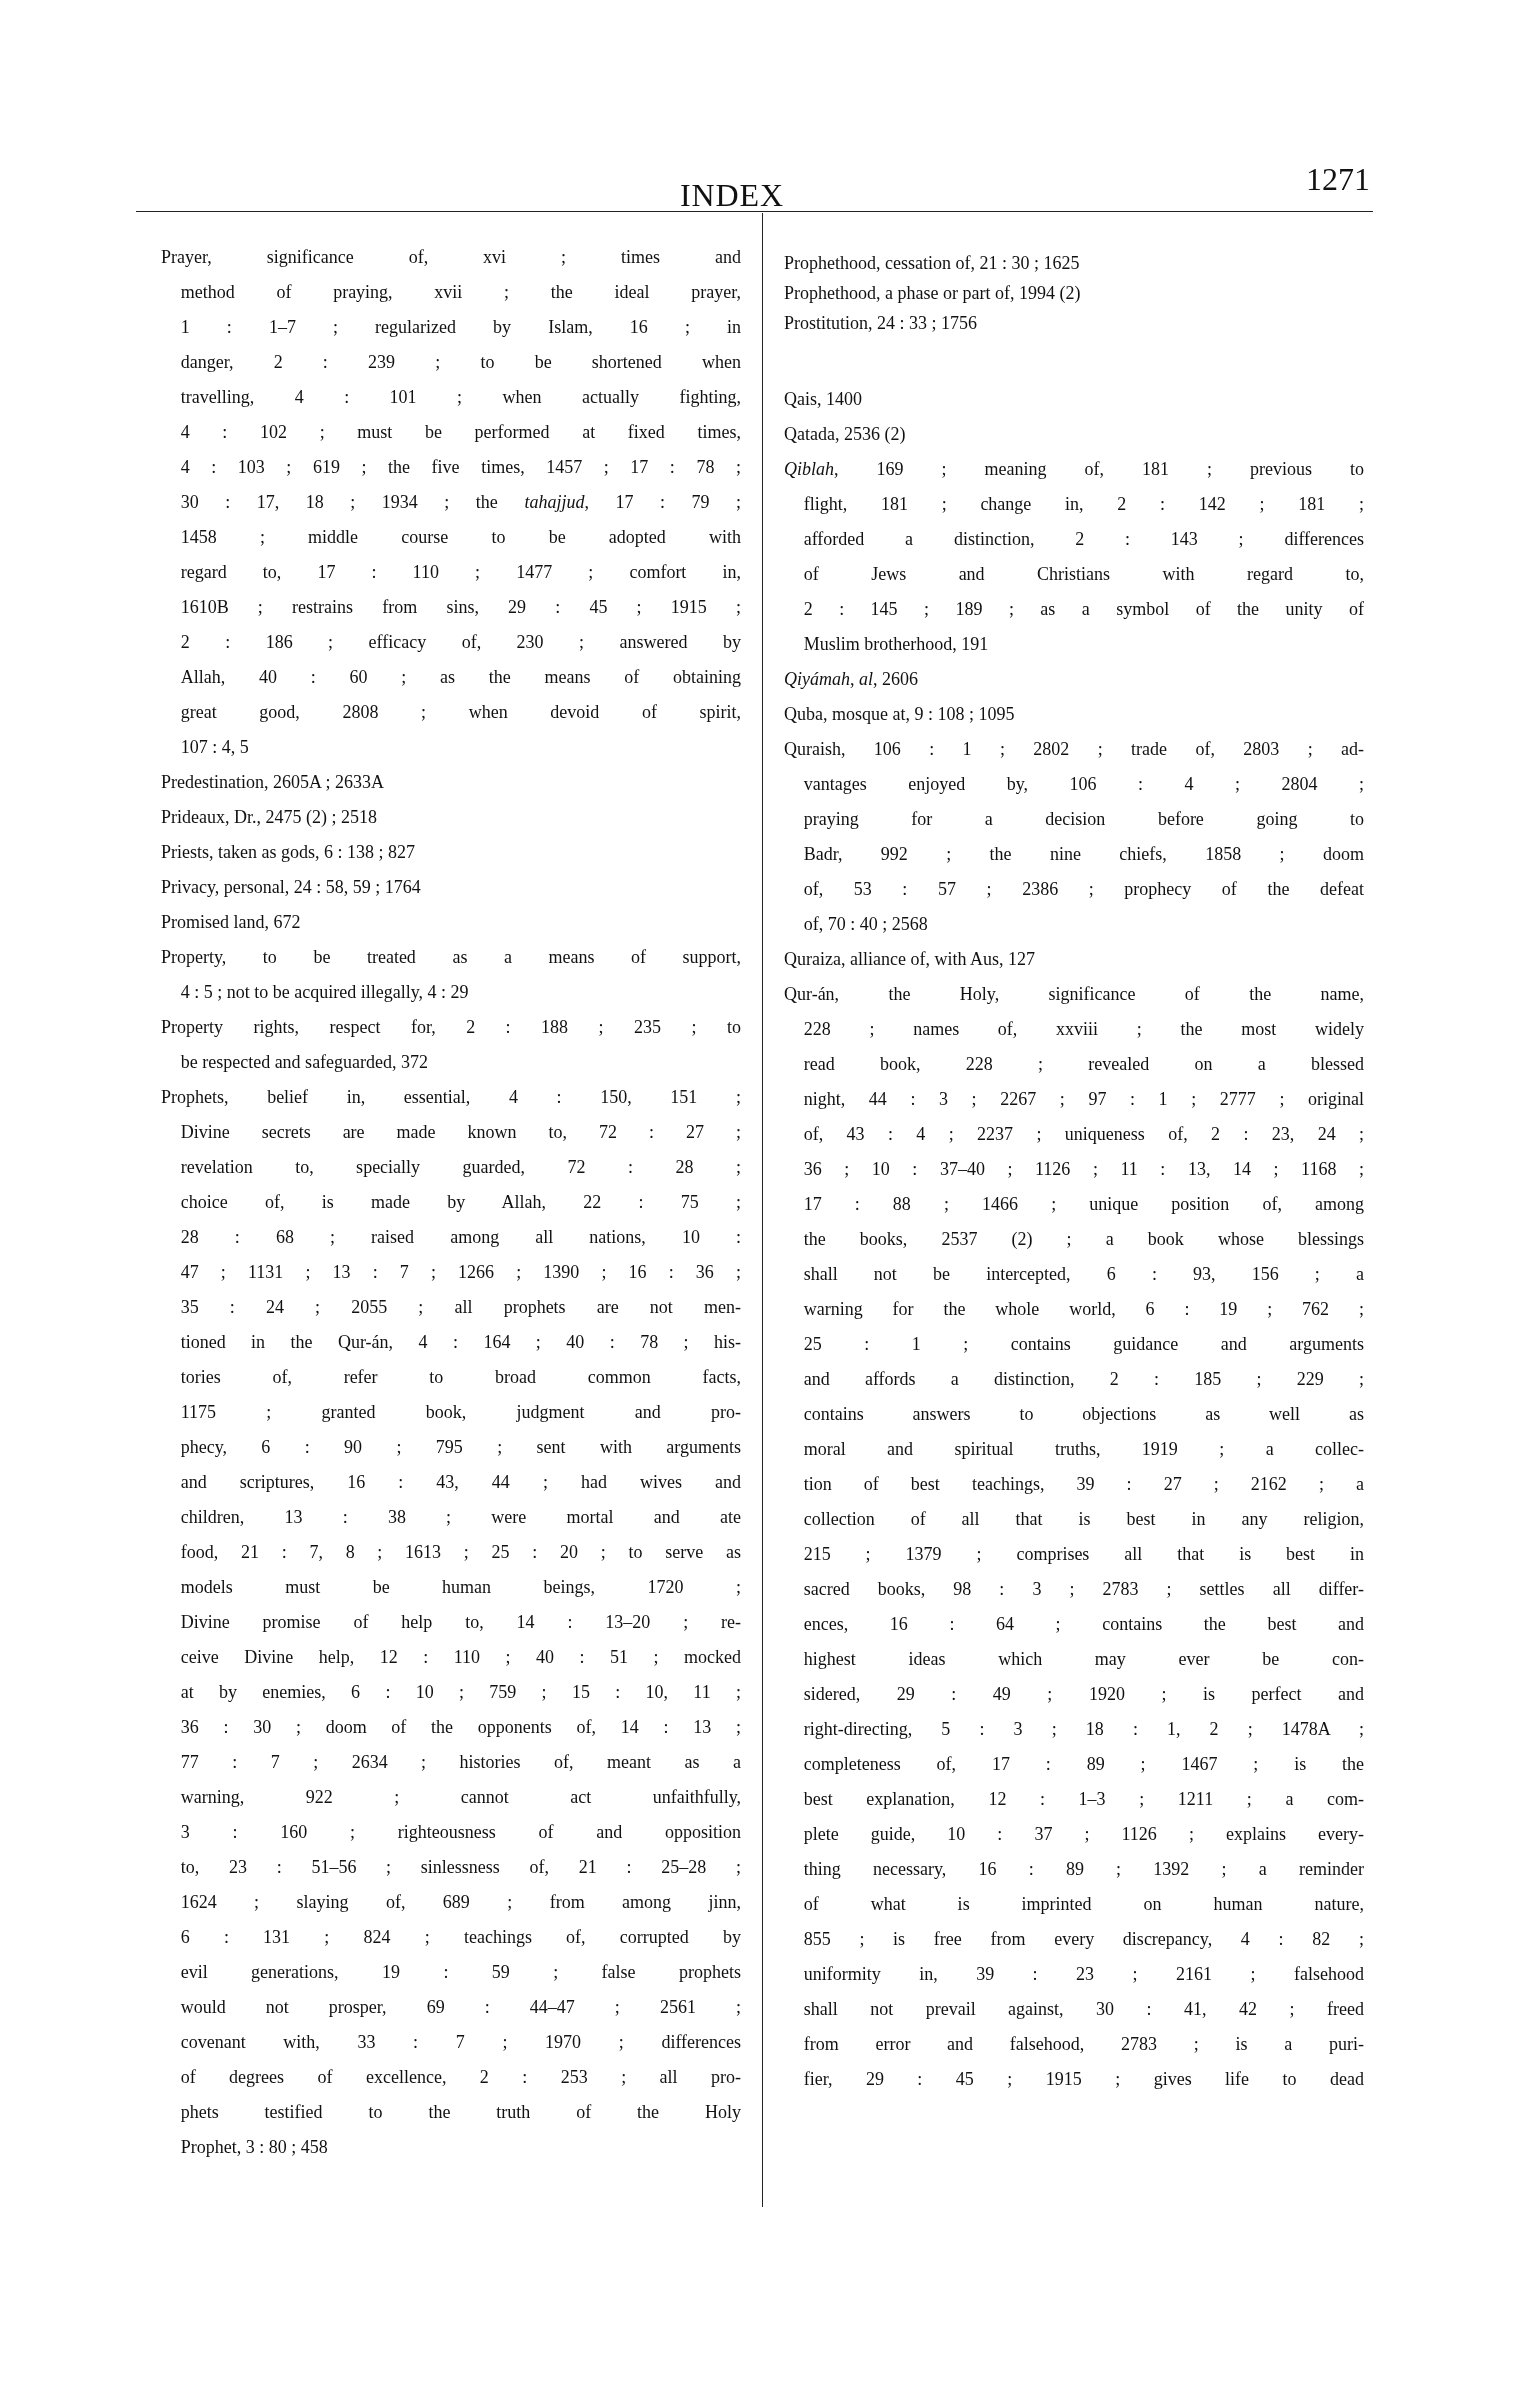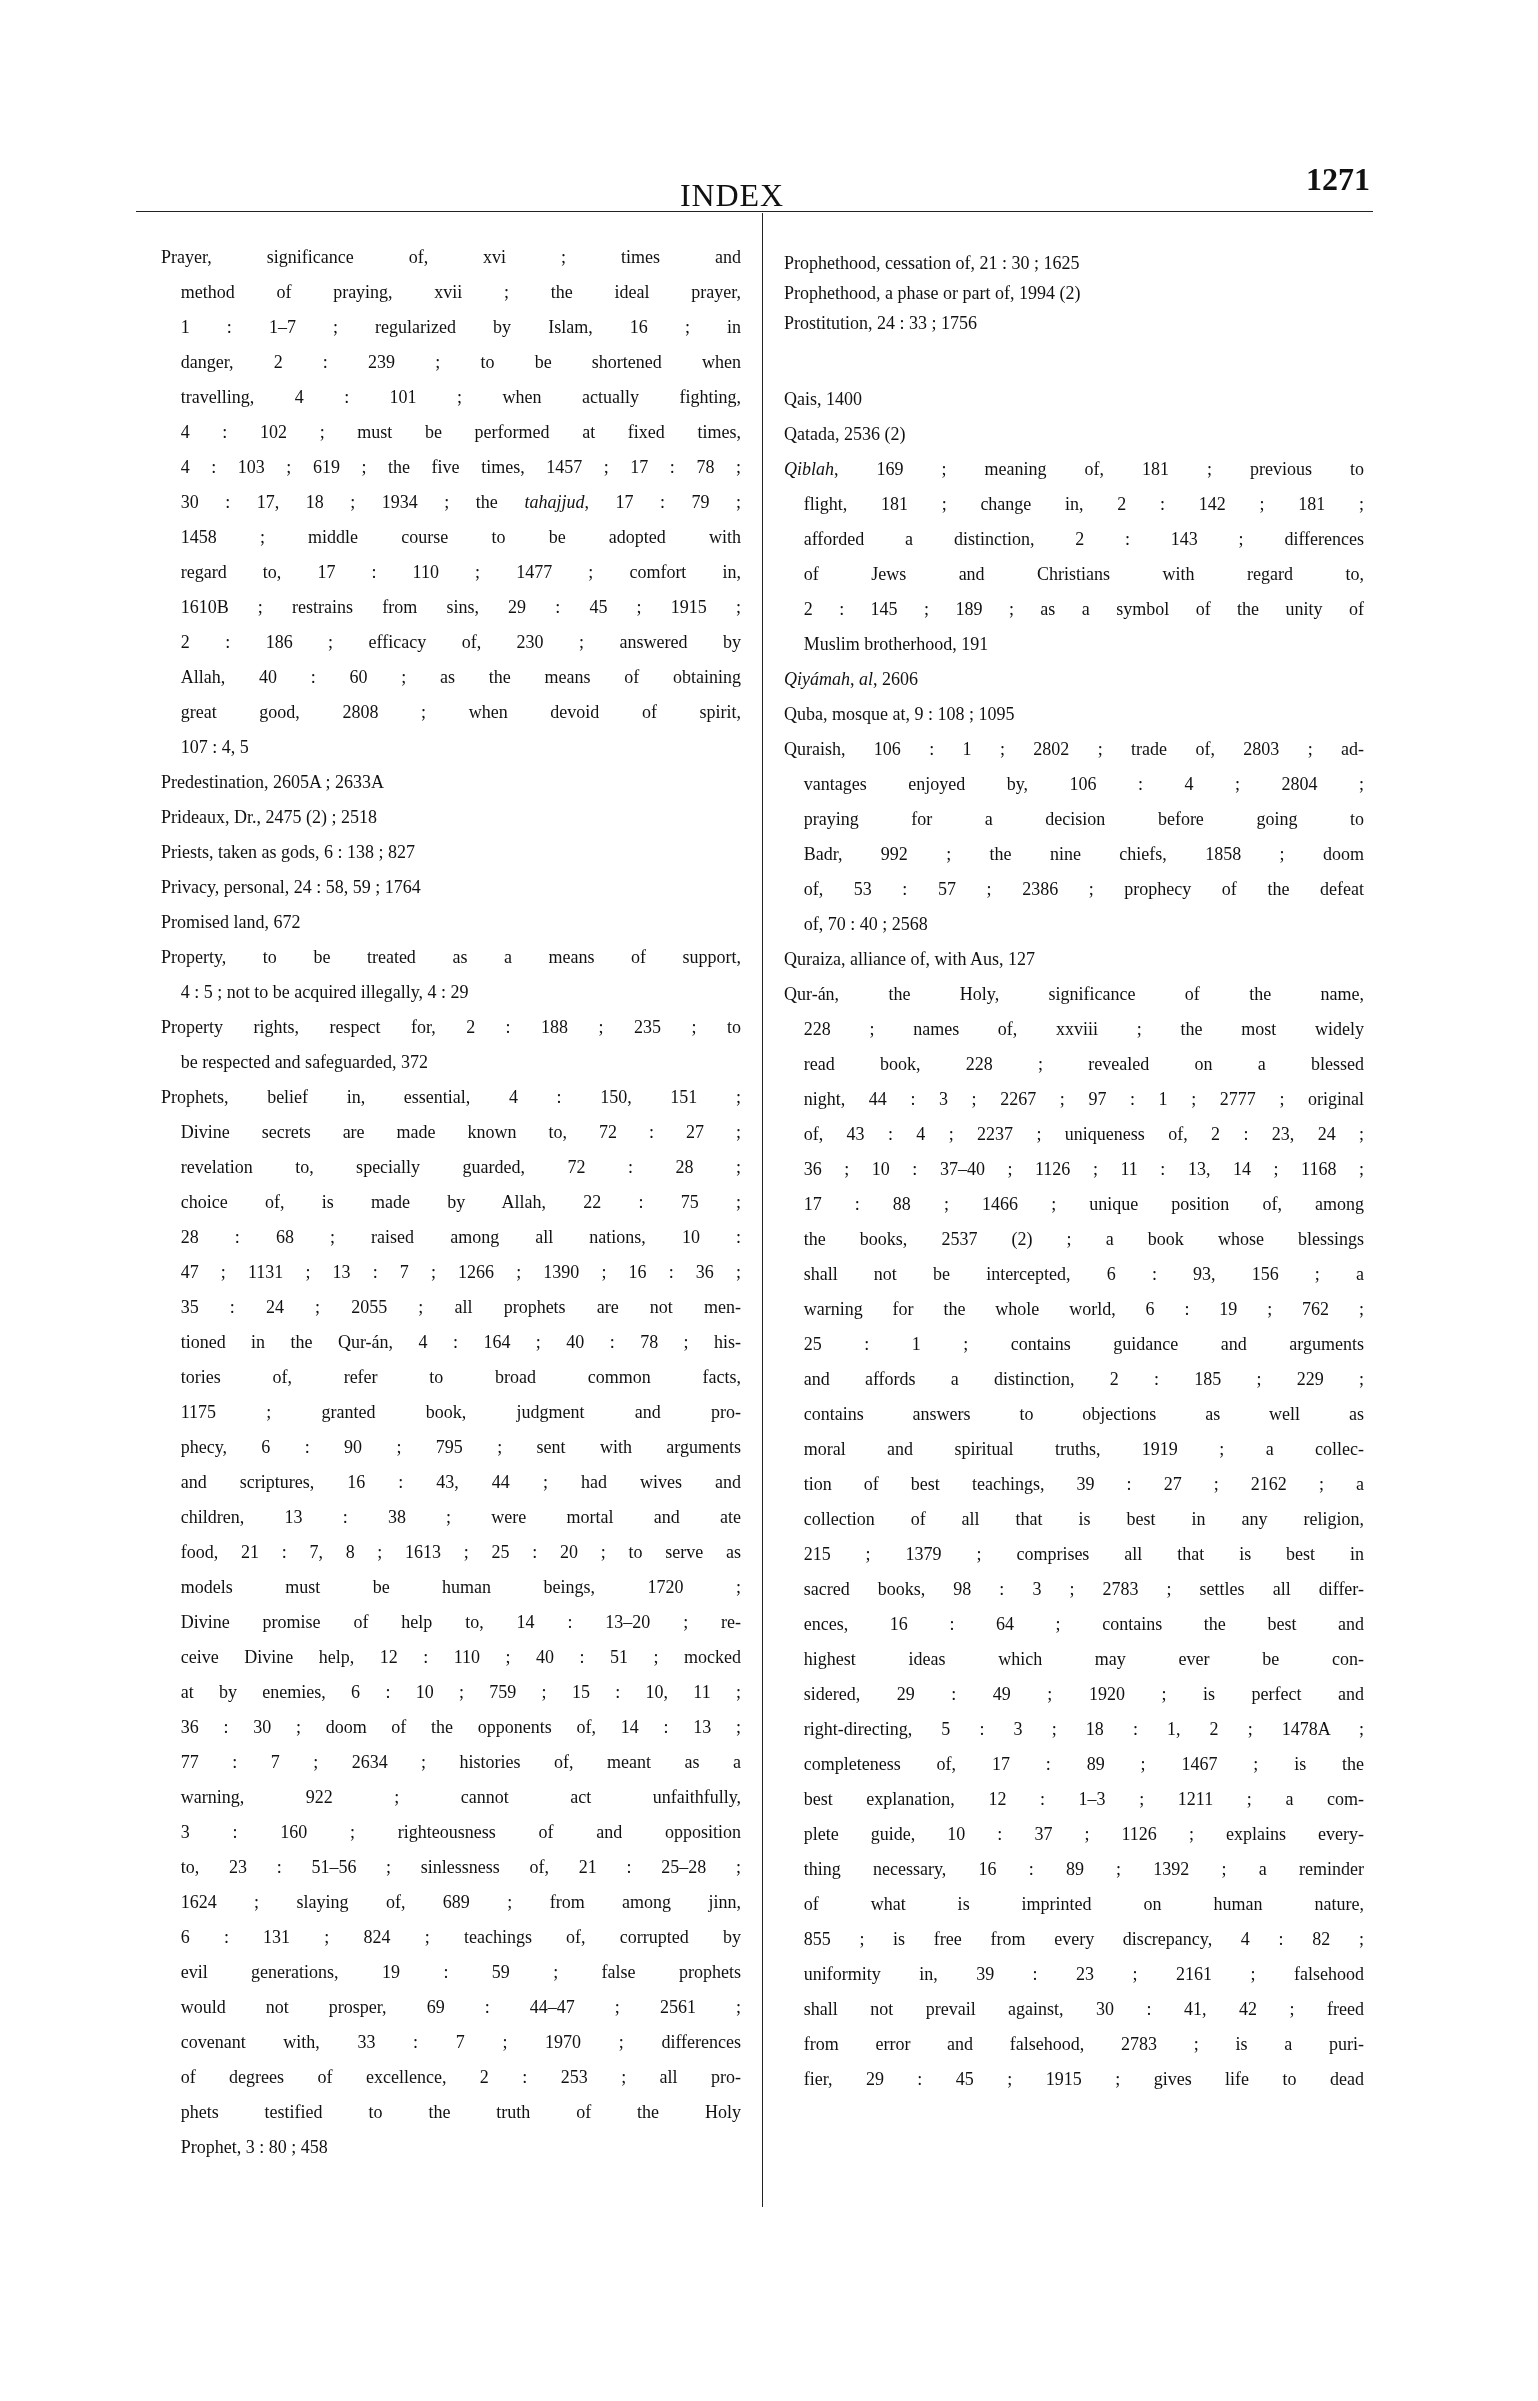--- a/index.html
+++ b/index.html
@@ -2,21 +2,21 @@
 <html style="font-size:14.3px"><head>
 <meta charset="utf-8">
 <style>
   html, body { margin: 0; padding: 0; background: #ffffff; }
   body { width: 1538px; height: 2401px; position: relative; overflow: hidden;
          font-family: "Liberation Serif", "DejaVu Serif", serif; color: #111111; }
   .page { position: absolute; left: 0; top: 0; width: 1538px; height: 2401px; }
   .running-title { position: absolute; left: 680px; top: 159px; width: 179px; text-align: left;
          font-size: 32px; letter-spacing: 0.9px; margin-top: 18px; }
   .page-number { position: absolute; left: 1288px; top: 161px; width: 82px; text-align: right;
-         font-size: 32px; font-weight: bold; }
+         font-size: 32px; }
   .rule { position: absolute; left: 136px; top: 211px; width: 1237px; height: 0;
           border-top: 1.8px solid #222; }
   .divider { position: absolute; left: 762px; top: 213px; width: 0; height: 1994px;
              border-left: 1.8px solid #222; }
   .column { position: absolute; width: 580px; font-size: 18px; }
   .col-left { left: 161px; top: 240px; }
   .col-right { left: 784px; top: 240px; margin-top: 8px; }
   .entry { margin: 0; }
   .line { display: block; height: 35px; line-height: 35px; white-space: nowrap;
           text-align: justify; text-align-last: justify; overflow: hidden; }

